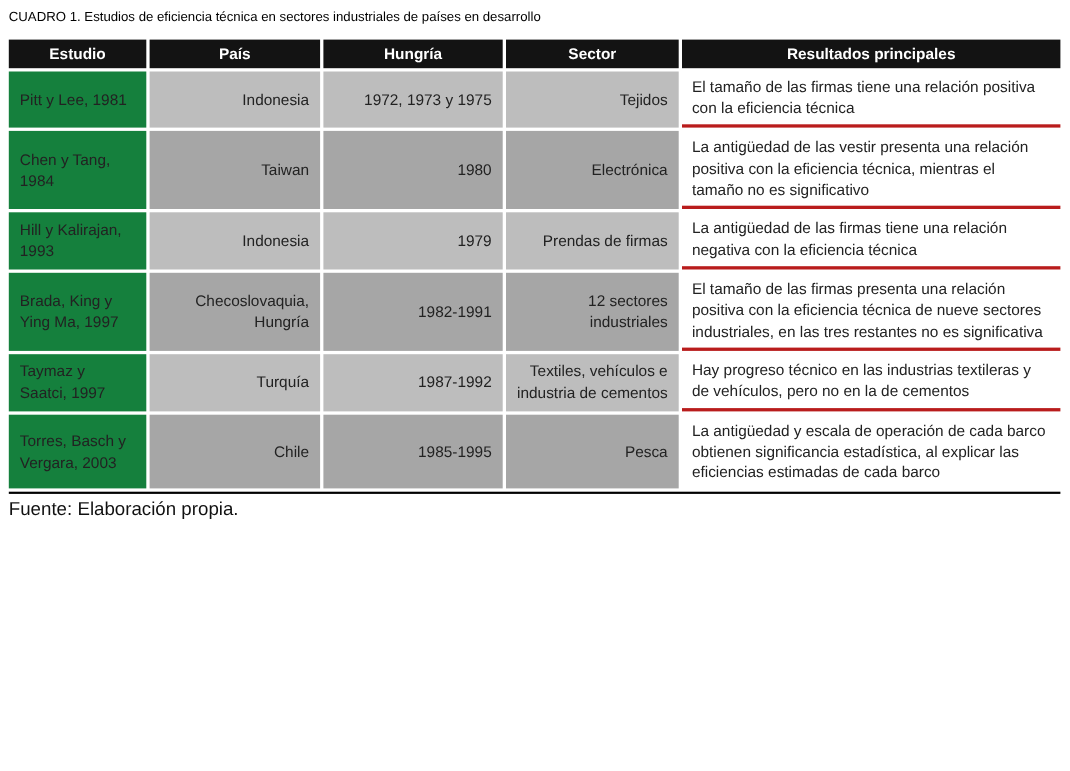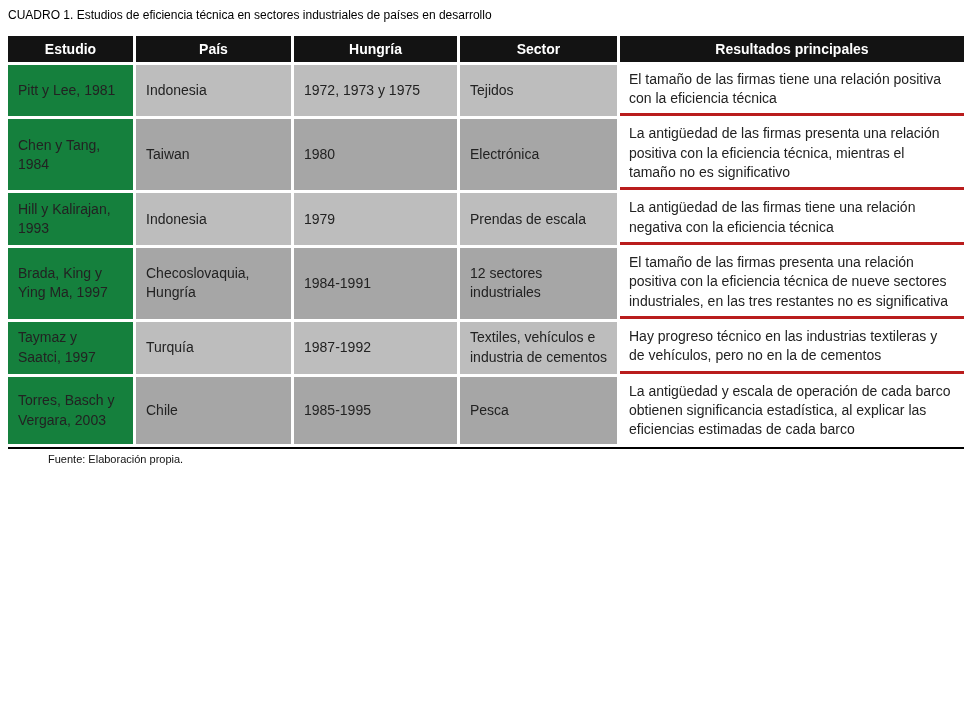--- a/index.html
+++ b/index.html
@@ -40,42 +40,41 @@
     font-size: 14px;
     line-height: 1.38;
     vertical-align: middle;
     padding: 5px 10px;
     color: #222222;
   }
   td.estudio {
     background: #15803d;
     margin-left: 28px;
   }
-  td.gray { text-align: left; }
+  td.gray { text-align: right; }
   tbody tr:nth-child(odd) td.gray { background: #bdbdbd; }
   tbody tr:nth-child(even) td.gray { background: #a6a6a6; }
   td.results {
     background: #ffffff;
     text-align: left;
     padding: 5px 9px;
     border-bottom: 3px solid #b91c1c;
   }
   tbody tr:last-child td.results { border-bottom: none; }
 
   .bottom-rule {
     width: 956px;
     height: 2px;
     background: #000000;
     margin: 0;
   }
   .source {
-    font-size: 11px;
+    font-size: 17px;
     color: #111111;
     margin-top: 4px;
-    margin-left: 40px;
   }
 </style>
 </head>
 <body>
 
 <div class="page">
 
   <div class="title-block">
     <div class="title-line">CUADRO 1. Estudios de eficiencia técnica en sectores industriales de países en desarrollo</div>
   </div>
@@ -103,33 +102,33 @@
         <td class="gray">Indonesia</td>
         <td class="gray">1972, 1973 y 1975</td>
         <td class="gray">Tejidos</td>
         <td class="results">El tamaño de las firmas tiene una relación positiva con la eficiencia técnica</td>
       </tr>
       <tr>
         <td class="estudio">Chen y Tang, 1984</td>
         <td class="gray">Taiwan</td>
         <td class="gray">1980</td>
         <td class="gray">Electrónica</td>
-        <td class="results">La antigüedad de las firmas presenta una relación positiva con la eficiencia técnica, mientras el tamaño no es significativo</td>
+        <td class="results">La antigüedad de las vestir presenta una relación positiva con la eficiencia técnica, mientras el tamaño no es significativo</td>
       </tr>
       <tr>
         <td class="estudio">Hill y Kalirajan, 1993</td>
         <td class="gray">Indonesia</td>
         <td class="gray">1979</td>
-        <td class="gray">Prendas de escala</td>
+        <td class="gray">Prendas de firmas</td>
         <td class="results">La antigüedad de las firmas tiene una relación negativa con la eficiencia técnica</td>
       </tr>
       <tr>
         <td class="estudio">Brada, King y Ying Ma, 1997</td>
         <td class="gray">Checoslovaquia, Hungría</td>
-        <td class="gray">1984-1991</td>
+        <td class="gray">1982-1991</td>
         <td class="gray">12 sectores industriales</td>
         <td class="results">El tamaño de las firmas presenta una relación positiva con la eficiencia técnica de nueve sectores industriales, en las tres restantes no es significativa</td>
       </tr>
       <tr>
         <td class="estudio">Taymaz y Saatci, 1997</td>
         <td class="gray">Turquía</td>
         <td class="gray">1987-1992</td>
         <td class="gray">Textiles, vehículos e industria de cementos</td>
         <td class="results">Hay progreso técnico en las industrias textileras y de vehículos, pero no en la de cementos</td>
       </tr>

